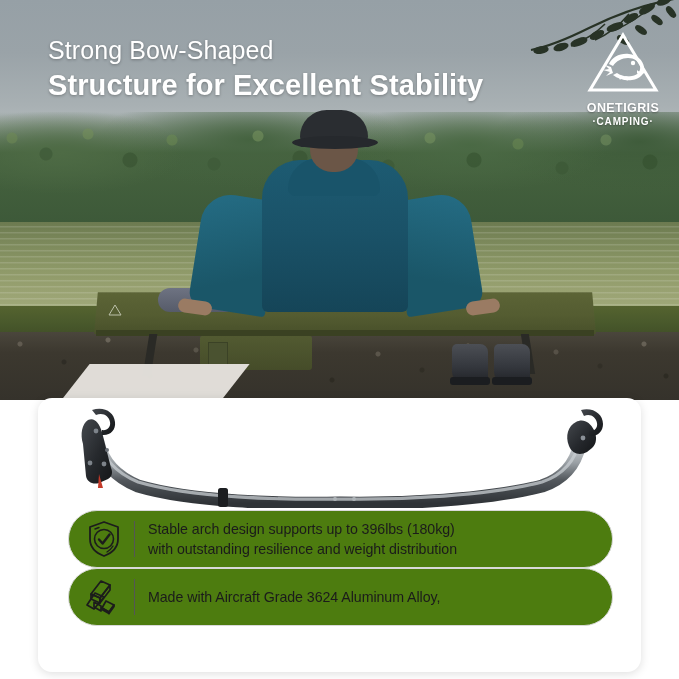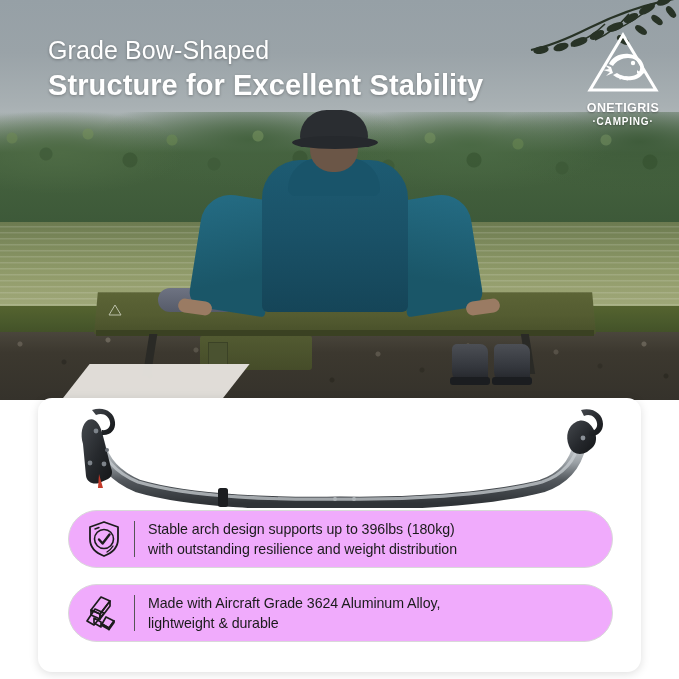--- a/index.html
+++ b/index.html
@@ -374,26 +374,26 @@
 
   
   .features {
     position: absolute;
     left: 30px; top: 112px;
     width: 545px;
   }
   .pill {
     display: flex;
     align-items: center;
-    background: #f0abfc;
+    background: #4d7c0f;
     border: 1px solid #d9d9d9;
     border-radius: 34px;
     height: 58px;
     padding: 0 18px 0 14px;
-    margin-bottom: 16px;
+    margin-bottom: 0;
     box-sizing: border-box;
   }
   .pill-icon {
     flex: 0 0 auto;
     width: 42px;
     display: flex;
     align-items: center;
     justify-content: center;
   }
   .pill-div {
@@ -468,21 +468,21 @@
     <div class="person-hat-brim"></div>
     <div class="hand-l"></div>
     <div class="hand-r"></div>
 
     <div class="boot-l"></div>
     <div class="boot-r"></div>
     <div class="wedge"></div>
   </div>
 
   <div class="headline">
-    <div class="headline-l1">Grade Bow-Shaped</div>
+    <div class="headline-l1">Strong Bow-Shaped</div>
     <div class="headline-l2">Structure for Excellent Stability</div>
   </div>
 
   <div class="logo">
     <svg class="logo-mark" width="72" height="62" viewBox="0 0 72 62">
       <path d="M36 3 L69 58 L3 58 Z" fill="none" stroke="#ffffff" stroke-width="3"></path>
       <g fill="#ffffff">
         <path d="M22 32 C25 25 33 21 42 22 C50 23 56 28 57 35 C58 42 53 47 45 48 C38 49 31 47 26 43 L30 41 C34 44 40 45 45 44 C51 43 54 39 53 34 C52 29 47 26 41 26 C35 26 29 29 26 34 Z"></path>
         <path d="M24 35 L18 33 L22 37 L16 38 L23 40 L19 44 L26 41 Z"></path>
         <circle cx="46" cy="31" r="2.2" fill="#ffffff"></circle>
@@ -563,19 +563,18 @@
               <path d="M10 14 L17 18 L17 23 L10 19 Z" transform="translate(-1,9)"></path>
               <path d="M21 22 L29 26 L24 33 L17 29 Z"></path>
               <path d="M17 29 L24 33 L24 34.5 L17 30.5 Z"></path>
               <path d="M24 33 L29 26 L29 27.5 L24 34.5 Z"></path>
             </g>
           </svg>
         </span>
         <span class="pill-div"></span>
         <span class="pill-text">
           <span>Made with Aircraft Grade 3624 Aluminum Alloy,</span>
-          <span>lightweight &amp; durable</span>
         </span>
       </div>
 
     </div>
   </div>
 </div>
 
 </body></html>

